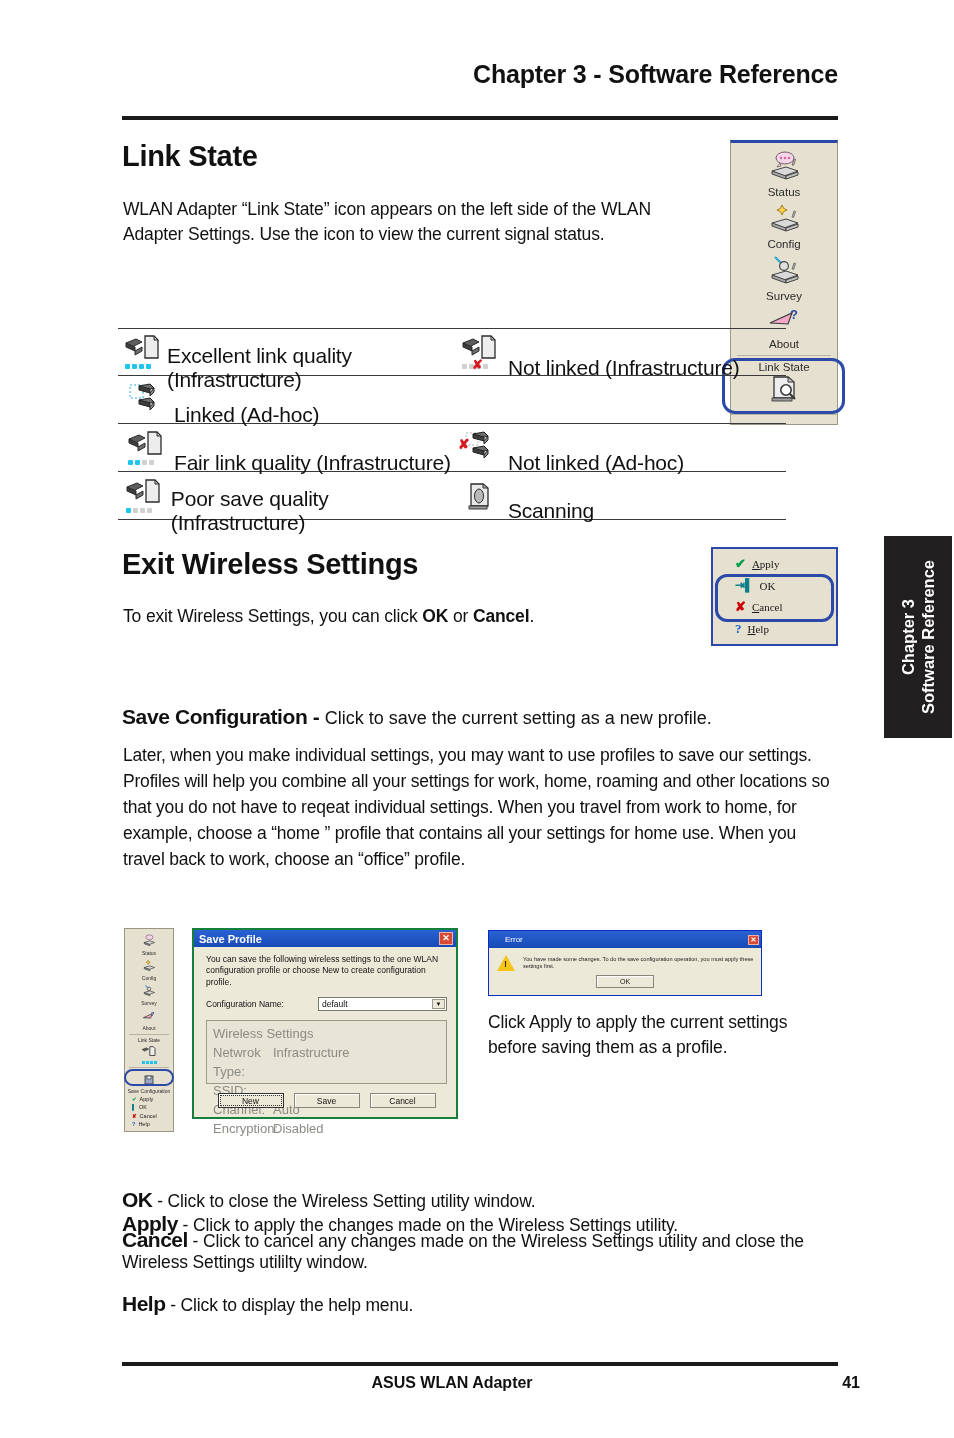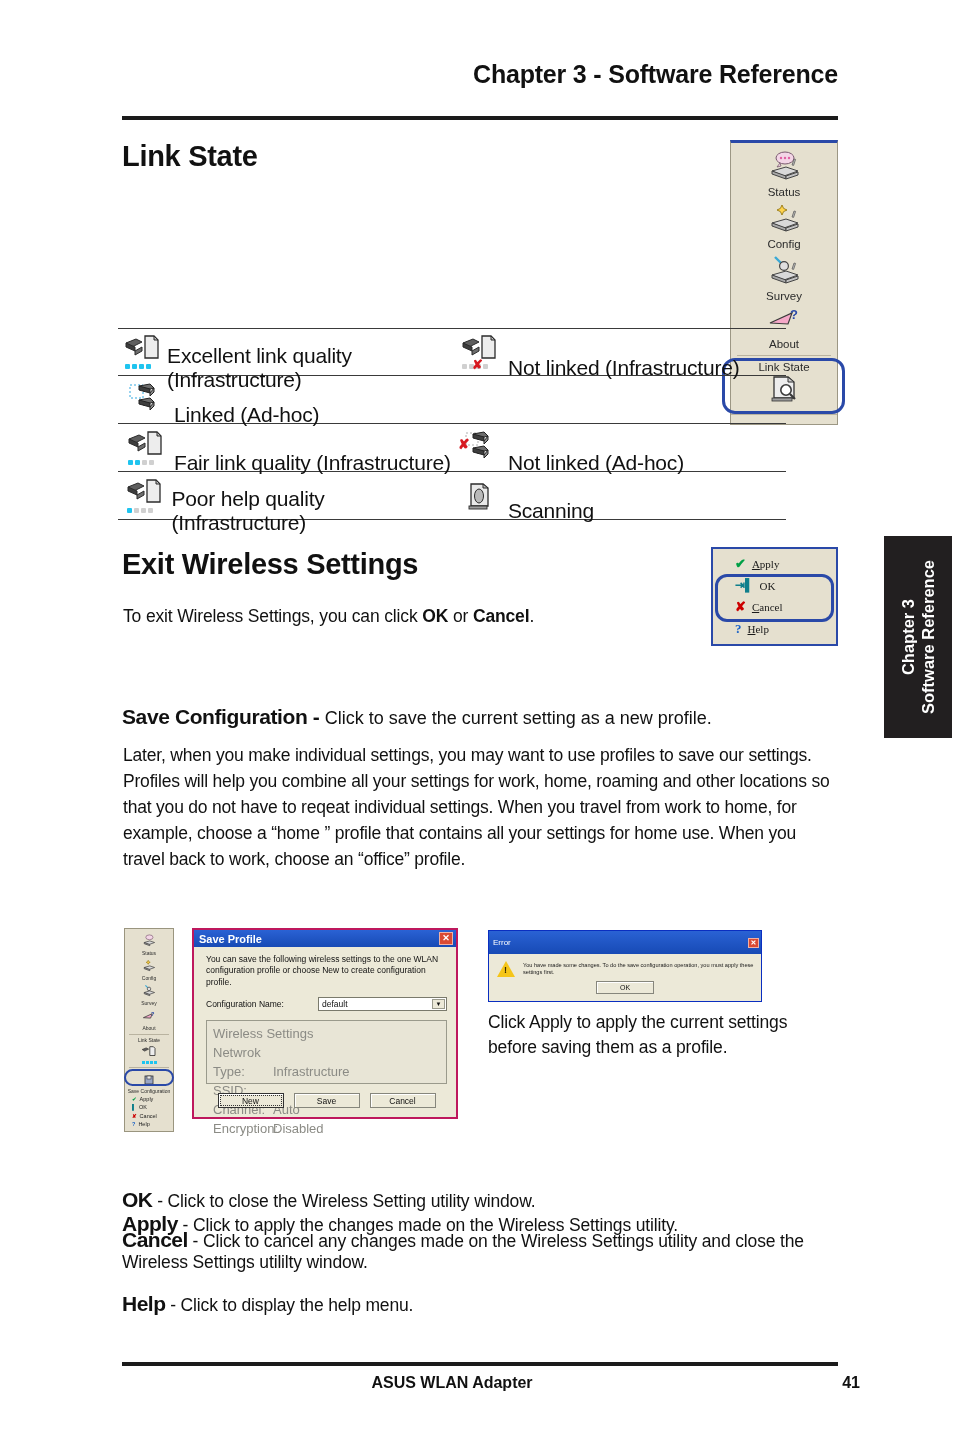--- a/index.html
+++ b/index.html
@@ -174,21 +174,21 @@
   }
   .mini-apply-ring {
     position: absolute; left: 124px; top: 1069px; width: 50px; height: 17px;
     border: 2px solid #2a49a8; border-radius: 9px; pointer-events: none;
   }
 
   
   .dlg {
     position: absolute; left: 192px; top: 928px;
     width: 266px; background: #ece9d8;
-    border: 2px solid #be185d;
+    border: 2px solid #15803d;
   }
   .dlg-title {
     height: 17px; background: linear-gradient(#2a62d4,#174ab5);
     color: #fff; font-size: 11px; font-weight: bold;
     display: flex; align-items: center; padding: 0 3px 0 5px;
     font-family: "Liberation Sans", sans-serif;
   }
   .dlg-title .t { flex: 1; }
   .dlg-close {
     width: 14px; height: 13px; background: #d94a34;
@@ -207,21 +207,21 @@
   .dlg-combo .arrow {
     position: absolute; right: 1px; top: 1px; width: 13px; height: 10px;
     background: #ece9d8; border: 1px solid #9a9a8c;
     font-size: 6px; text-align: center; line-height: 9px;
   }
   .dlg-list {
     margin-top: 9px; height: 64px; background: #e8e5d6;
     border: 1px solid #9a9a8c; padding: 4px 6px;
     font-size: 13px; color: #8b8b85; line-height: 1.45;
   }
-  .dlg-list .kv { display: flex; align-items: flex-end; }
+  .dlg-list .kv { display: flex; }
   .dlg-list .k { width: 60px; }
   .dlg-btns { display: flex; justify-content: center; gap: 10px; margin-top: 9px; }
   .dlg-btn {
     width: 66px; height: 15px; background: #ece9d8;
     border: 1px solid #86867c; box-shadow: inset 1px 1px 0 #fff;
     font-size: 8.5px; text-align: center; line-height: 14px;
     position: relative;
   }
   .dlg-btn.focus { outline: 1px dotted #333; outline-offset: -3px; border: 1.5px solid #333; }
   .cursor {
@@ -229,23 +229,23 @@
     width: 0; height: 0; pointer-events: none;
   }
 
   
   .errdlg {
     position: absolute; left: 488px; top: 930px;
     width: 274px; background: #ece9d8;
     border: 1px solid #0a2ec0;
   }
   .errdlg-title {
-    height: 23px; background: linear-gradient(#2a62d4,#174ab5);
+    height: 17px; background: linear-gradient(#2a62d4,#174ab5);
     color: #fff; font-size: 8px; display: flex; align-items: center;
-    padding: 0 2px 0 4px;
+    padding: 0 2px 0 16px;
   }
   .errdlg-title .t { flex: 1; }
   .errdlg-close {
     width: 11px; height: 10px; background: #d94a34;
     border: 1px solid #f0b0a4; color: #fff;
     font-size: 7px; line-height: 8px; text-align: center; font-weight: bold;
   }
   .errdlg-body { display: flex; align-items: center; padding: 7px 6px 4px 8px; gap: 8px; }
   .warn-ico {
     width: 0; height: 0; border-left: 9px solid transparent;
@@ -278,20 +278,21 @@
   <div class="rule-top"></div>
 
   <div class="side-tab">
     <div class="side-tab-inner">
       <div>Chapter 3</div>
       <div>Software Reference</div>
     </div>
   </div>
 
   <h1 class="sec h-linkstate">Link State</h1>
+  <div class="body-text p-linkstate">WLAN Adapter “Link State” icon appears on the left side of the WLAN Adapter Settings. Use the icon to view the current signal status.</div>
 
   <div class="util-panel">
 
     <div class="util-item">
       <svg width="40" height="30" viewBox="0 0 40 30">
         <ellipse cx="21" cy="7" rx="9" ry="6" fill="#f3d5e6" stroke="#7a5a70" stroke-width="1"></ellipse>
         <circle cx="17" cy="7" r="1.2" fill="#e060a0"></circle>
           <circle cx="21" cy="7" r="1.2" fill="#e060a0"></circle>
           <circle cx="25" cy="7" r="1.2" fill="#e060a0"></circle>
         <path d="M16 12 l-3 4 l4 -1 z" fill="#f3d5e6" stroke="#7a5a70" stroke-width="0.8"></path>
@@ -468,21 +469,21 @@
               <path d="M31 1 l0 4 l4 0 z" fill="#bdbdbd" stroke="#2b2b2b" stroke-width="1"></path>
             </svg>
             <div class="dots">
               <span class="dot on"></span>
                 <span class="dot"></span>
                 <span class="dot"></span>
                 <span class="dot"></span>
             </div>
           </div>
         </div>
-        <div class="lq-label">Poor help quality (Infrastructure)</div>
+        <div class="lq-label">Poor save quality (Infrastructure)</div>
       </div>
       <div class="lq-cell">
         <div class="lq-ico">
           <svg width="28" height="30" viewBox="0 0 28 30">
             <path d="M5 3 l12 0 l5 4 l0 18 l-17 0 z" fill="#e9e9e9" stroke="#2b2b2b" stroke-width="1.3"></path>
             <path d="M17 3 l0 4 l5 0 z" fill="#bdbdbd" stroke="#2b2b2b" stroke-width="1"></path>
             <ellipse cx="13" cy="15" rx="4.5" ry="7" fill="#b9b9b9" stroke="#2b2b2b" stroke-width="1"></ellipse>
             <rect x="3" y="25" width="18" height="3" fill="#9d9d9d" stroke="#2b2b2b" stroke-width="0.9"></rect>
           </svg>
         </div>

